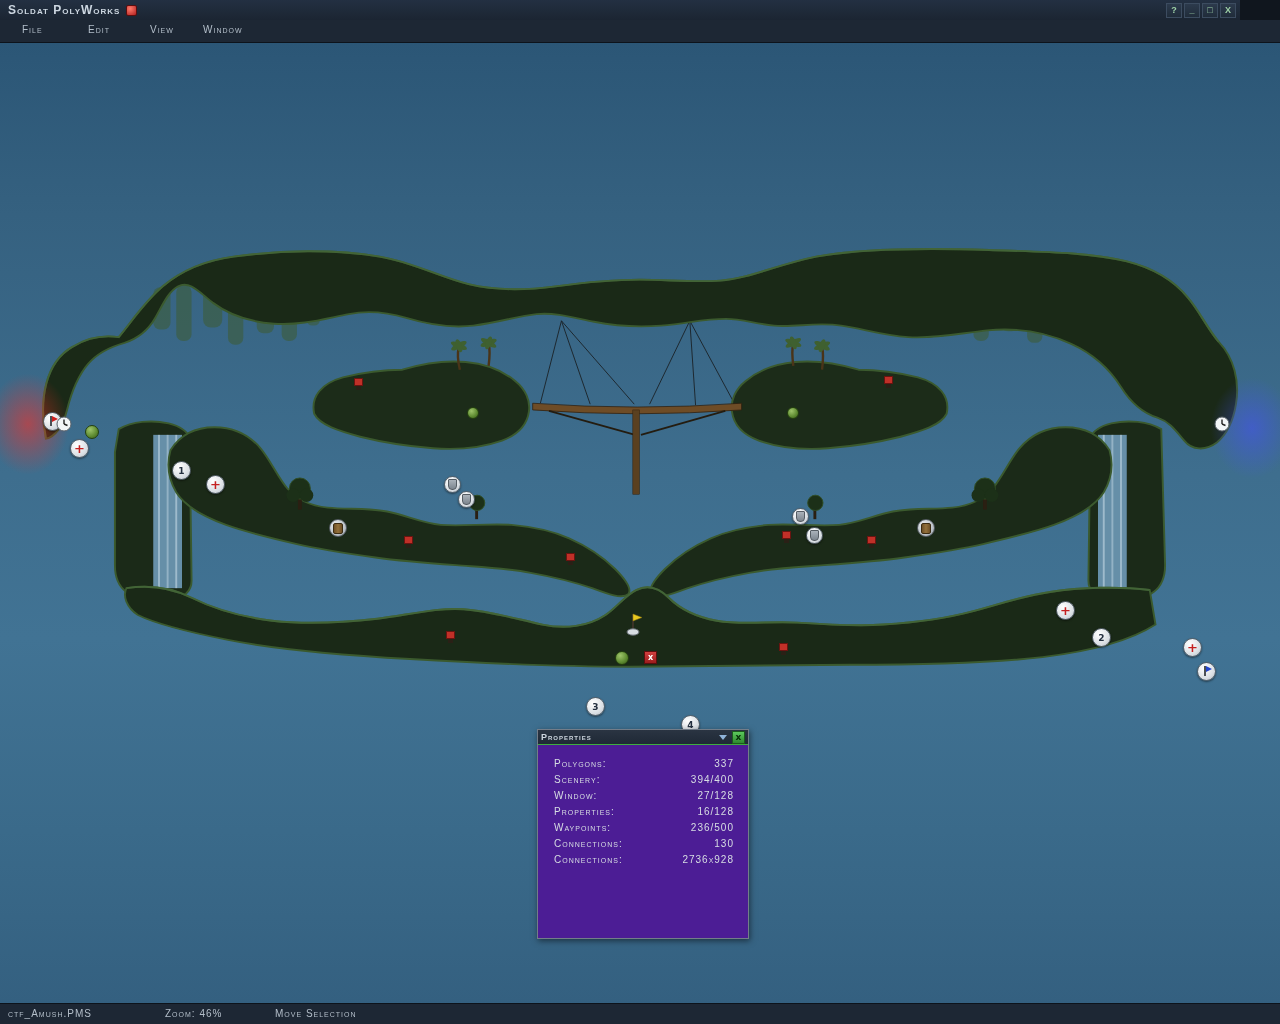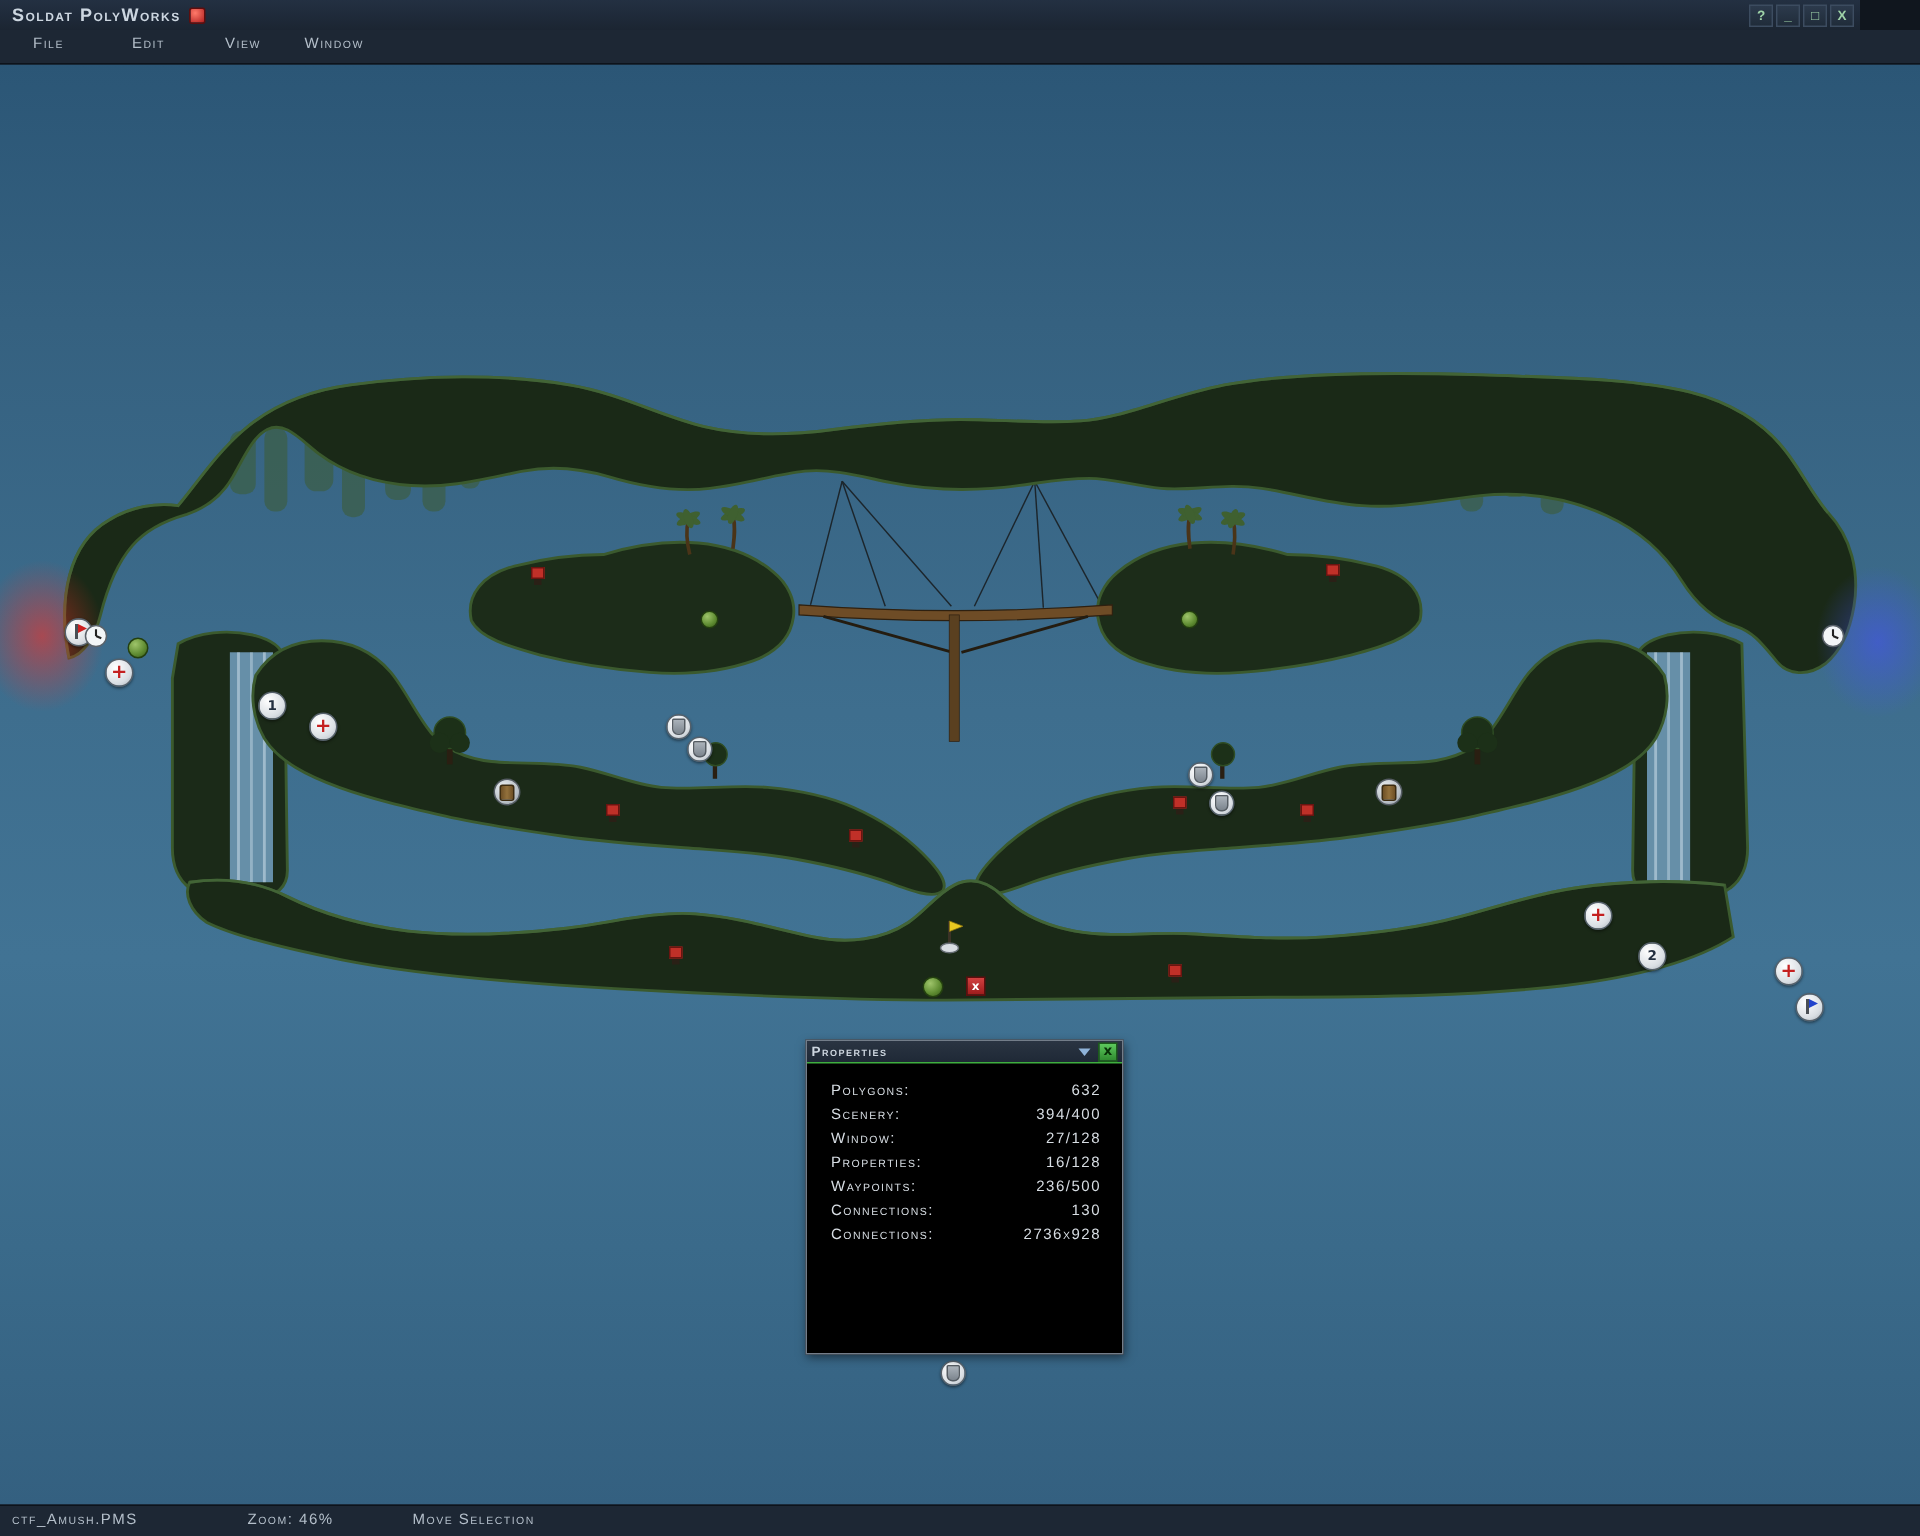--- a/index.html
+++ b/index.html
@@ -64,22 +64,22 @@
   .shield-mk{width:15px;height:15px;}
   .shield{width:7px;height:9px;background:linear-gradient(#aab2ba,#7c858e);
     border:1px solid #555c63;border-radius:1px 1px 4px 4px;}
   .redbox{width:11px;height:11px;background:linear-gradient(#d24040,#9c1c1c);
     border:1px solid #5c0e0e;color:#fff;font:bold 8px "DejaVu Sans",sans-serif;
     display:flex;align-items:center;justify-content:center;line-height:1;}
   .redflag-sm{width:7px;height:6px;background:#c03028;border:1px solid #6a1410;
     box-shadow:0 6px 0 -2px #2a2016;}
 
   
-  .panel{position:absolute;left:537px;top:693px;width:210px;height:208px;
-    background:#000000;border:1px solid #737d89;box-shadow:1px 2px 6px rgba(0,0,0,.5);
+  .panel{position:absolute;left:537px;top:729px;width:210px;height:208px;
+    background:#4c1d95;border:1px solid #737d89;box-shadow:1px 2px 6px rgba(0,0,0,.5);
     z-index:30;}
   .panel-header{height:14px;background:linear-gradient(180deg,#2a3442,#1f2936);
     border-bottom:1px solid #3fae3f;display:flex;align-items:center;padding:0 3px;}
   .panel-title{color:#cdd6df;font-size:9px;font-weight:bold;font-variant:small-caps;
     letter-spacing:1px;flex:1;}
   .panel-roll{width:0;height:0;border-left:4px solid transparent;
     border-right:4px solid transparent;border-top:5px solid #8fb3d9;margin-right:5px;}
   .panel-close{width:11px;height:11px;background:linear-gradient(180deg,#5cc85c,#2f8a2f);
     border:1px solid #1c5a1c;color:#073007;font:bold 9px "DejaVu Sans",sans-serif;
     display:flex;align-items:center;justify-content:center;line-height:1;}
@@ -407,21 +407,21 @@
 
 <div class="panel">
   <div class="panel-header">
     <span class="panel-title">Properties</span>
     <span class="panel-roll"></span>
     <span class="panel-close">x</span>
   </div>
   <div class="panel-body">
     <div class="prow">
       <span>Polygons:</span>
-      <span class="val">632</span>
+      <span class="val">337</span>
     </div>
     <div class="prow">
       <span>Scenery:</span>
       <span class="val">394/400</span>
     </div>
     <div class="prow">
       <span>Window:</span>
       <span class="val">27/128</span>
     </div>
     <div class="prow">

